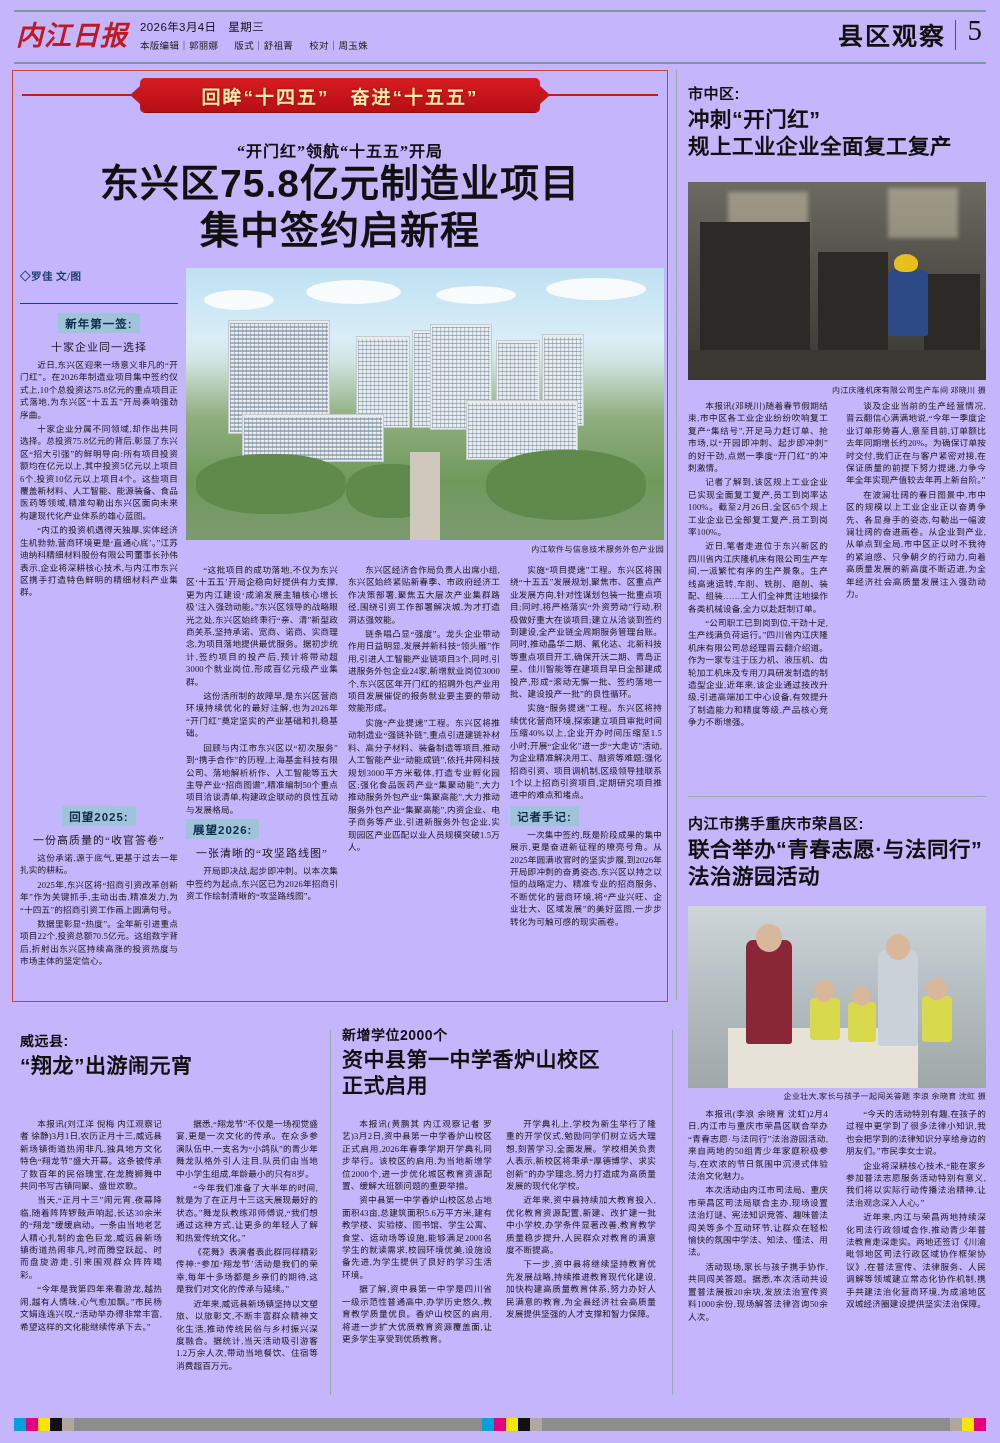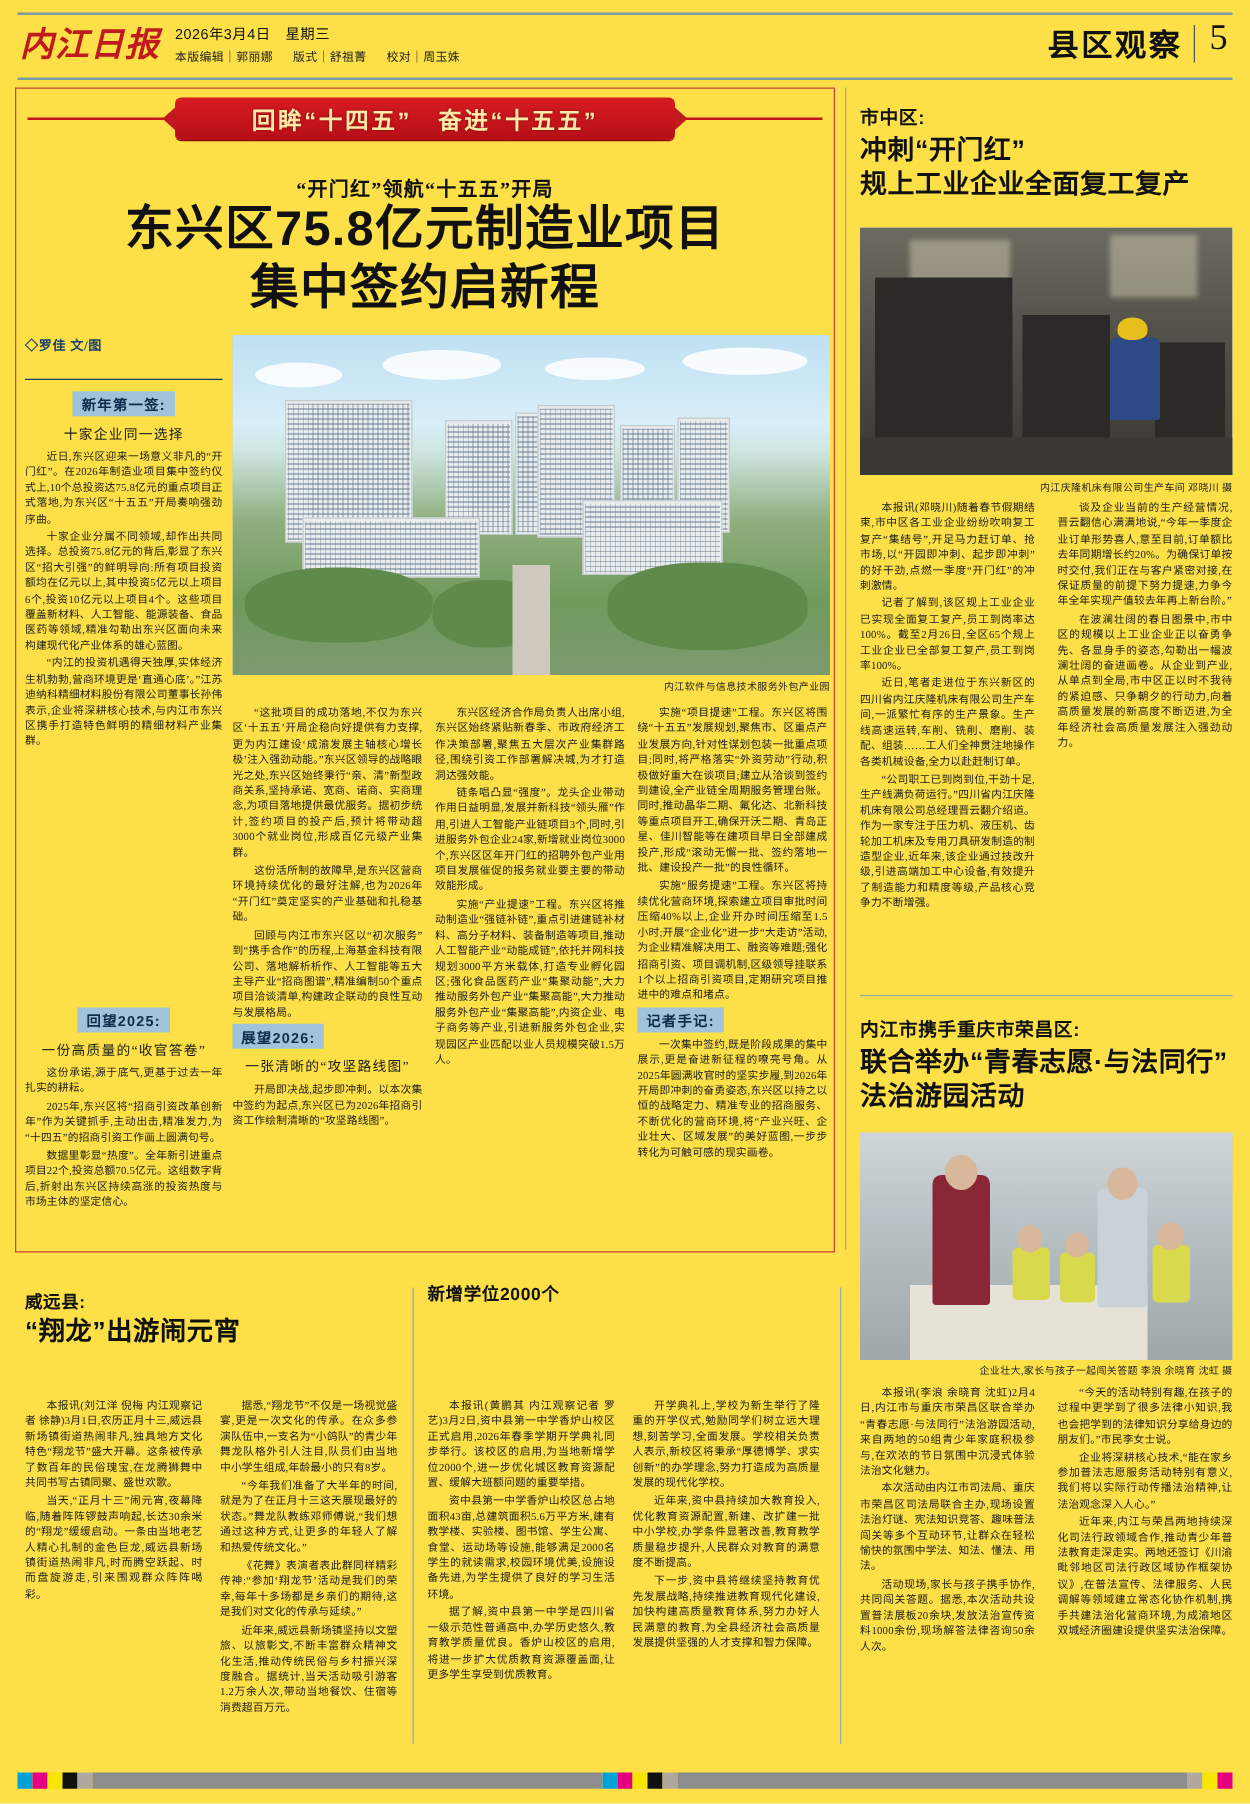--- a/index.html
+++ b/index.html
@@ -2,21 +2,21 @@
 <html lang="zh-CN"><head>
 <meta charset="utf-8">
 <title>内江日报 - 县区观察</title>
 <style>
   html,body{margin:0;padding:0;background:#fff;}
   body{
     width:1000px;height:1443px;position:relative;overflow:hidden;
     font-family:"Liberation Serif","DejaVu Serif",serif;
     color:#111;
   }
-  .page{position:relative;width:1000px;height:1443px;background:#fde047;}
+  .page{position:relative;width:1000px;height:1443px;background:#c4b5fd;}
 
   
   .masthead{position:absolute;left:14px;top:10px;width:972px;height:52px;}
   .masthead-rule-top{position:absolute;left:0;top:0;width:972px;height:2px;background:#7a9aa8;}
   .masthead-rule-bot{position:absolute;left:0;top:52px;width:972px;height:2px;background:#7a9aa8;}
   .logo{
     position:absolute;left:2px;top:6px;width:108px;height:40px;
     color:#c01a20;font-family:"Liberation Serif",serif;font-weight:bold;
     font-size:27px;letter-spacing:1px;line-height:40px;
     font-style:italic;white-space:nowrap;
@@ -356,32 +356,37 @@
   </div>
 
   <div style="position:absolute;left:20px;top:1030px;width:300px;">
     <div class="b-kicker">威远县:</div>
     <div class="b-headline">“翔龙”出游闹元宵</div>
   </div>
 
   <div style="position:absolute;left:20px;top:1118px;width:142px;height:275px;">
     <p class="bodytext">本报讯(刘江洋 倪梅 内江观察记者 徐静)3月1日,农历正月十三,威远县新场镇街道热闹非凡,独具地方文化特色“翔龙节”盛大开幕。这条被传承了数百年的民俗瑰宝,在龙腾狮舞中共同书写古镇同聚、盛世欢歌。</p>
     <p class="bodytext">当天,“正月十三”闹元宵,夜幕降临,随着阵阵锣鼓声响起,长达30余米的“翔龙”缓缓启动。一条由当地老艺人精心扎制的金色巨龙,威远县新场镇街道热闹非凡,时而腾空跃起、时而盘旋游走,引来围观群众阵阵喝彩。</p>
+    <p class="bodytext">“今年是我第四年来看游龙,越热闹,越有人情味,心气愈加飘。”市民杨文娟连连兴叹,“活动举办得非常丰富,希望这样的文化能继续传承下去。”</p>
   </div>
   <div style="position:absolute;left:176px;top:1118px;width:142px;height:275px;">
     <p class="bodytext">据悉,“翔龙节”不仅是一场视觉盛宴,更是一次文化的传承。在众多参演队伍中,一支名为“小鸽队”的青少年舞龙队格外引人注目,队员们由当地中小学生组成,年龄最小的只有8岁。</p>
     <p class="bodytext">“今年我们准备了大半年的时间,就是为了在正月十三这天展现最好的状态。”舞龙队教练邓师傅说,“我们想通过这种方式,让更多的年轻人了解和热爱传统文化。”</p>
     <p class="bodytext">《花舞》表演者表此群同样精彩传神:“参加‘翔龙节’活动是我们的荣幸,每年十多场都是乡亲们的期待,这是我们对文化的传承与延续。”</p>
     <p class="bodytext">近年来,威远县新场镇坚持以文塑旅、以旅彰文,不断丰富群众精神文化生活,推动传统民俗与乡村振兴深度融合。据统计,当天活动吸引游客1.2万余人次,带动当地餐饮、住宿等消费超百万元。</p>
   </div>
 
   <div class="vrule" style="left:330px;top:1030px;height:365px;"></div>
 
   <div style="position:absolute;left:342px;top:1024px;width:318px;">
     <div class="b-kicker">新增学位2000个</div>
+    <div class="b-headline">
+      <div>资中县第一中学香炉山校区</div>
+      <div>正式启用</div>
+    </div>
   </div>
 
   <div style="position:absolute;left:342px;top:1118px;width:150px;height:275px;">
     <p class="bodytext">本报讯(黄鹏其 内江观察记者 罗艺)3月2日,资中县第一中学香炉山校区正式启用,2026年春季学期开学典礼同步举行。该校区的启用,为当地新增学位2000个,进一步优化城区教育资源配置、缓解大班额问题的重要举措。</p>
     <p class="bodytext">资中县第一中学香炉山校区总占地面积43亩,总建筑面积5.6万平方米,建有教学楼、实验楼、图书馆、学生公寓、食堂、运动场等设施,能够满足2000名学生的就读需求,校园环境优美,设施设备先进,为学生提供了良好的学习生活环境。</p>
     <p class="bodytext">据了解,资中县第一中学是四川省一级示范性普通高中,办学历史悠久,教育教学质量优良。香炉山校区的启用,将进一步扩大优质教育资源覆盖面,让更多学生享受到优质教育。</p>
   </div>
   <div style="position:absolute;left:506px;top:1118px;width:150px;height:275px;">
     <p class="bodytext">开学典礼上,学校为新生举行了隆重的开学仪式,勉励同学们树立远大理想,刻苦学习,全面发展。学校相关负责人表示,新校区将秉承“厚德博学、求实创新”的办学理念,努力打造成为高质量发展的现代化学校。</p>
     <p class="bodytext">近年来,资中县持续加大教育投入,优化教育资源配置,新建、改扩建一批中小学校,办学条件显著改善,教育教学质量稳步提升,人民群众对教育的满意度不断提高。</p>

